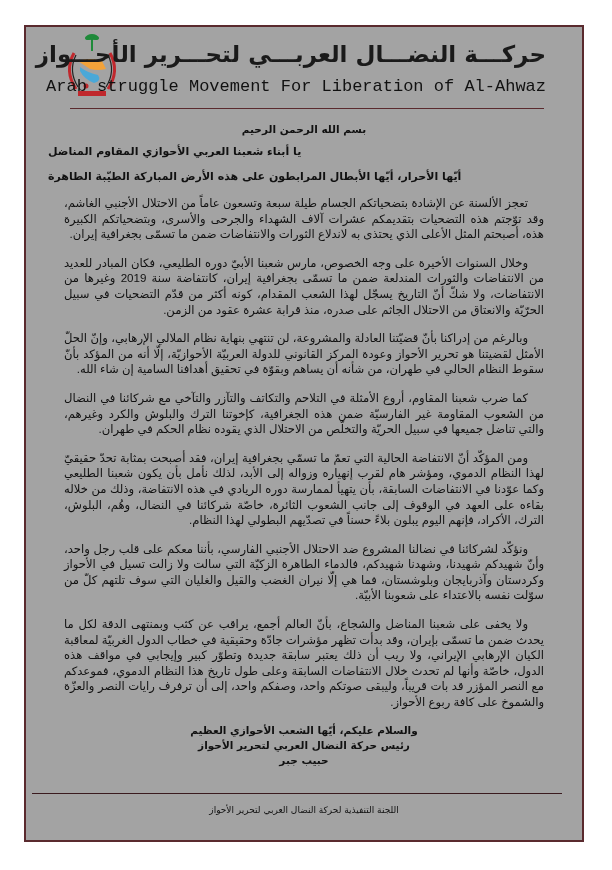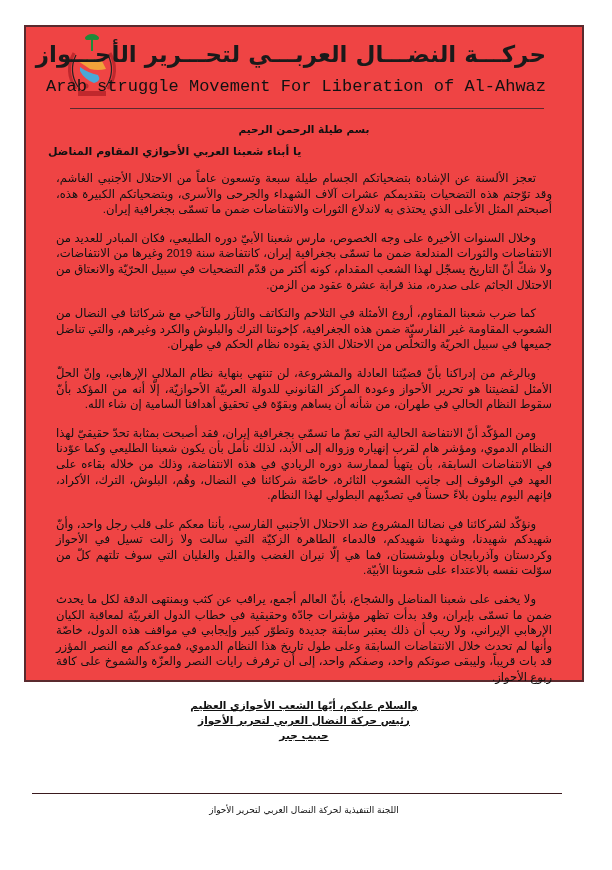--- a/index.html
+++ b/index.html
@@ -1,40 +1,40 @@
 <!DOCTYPE html>
 <html><head>
 <meta charset="utf-8">
 <style>
   html, body { margin: 0; padding: 0; background: #ffffff; }
   body { width: 612px; height: 870px; position: relative; overflow: hidden; font-family: "DejaVu Sans", "Liberation Sans", sans-serif; }
   .frame {
-    position: absolute; left: 24px; top: 25px; width: 560px; height: 657px;
-    border: 2px solid #5a2a2e; box-sizing: border-box; background: #ef4444;
+    position: absolute; left: 24px; top: 25px; width: 560px; height: 817px;
+    border: 2px solid #5a2a2e; box-sizing: border-box; background: #a3a3a3;
   }
   .header { position: absolute; left: 0; right: 0; top: 0; height: 70px; }
   .logo { position: absolute; left: 36px; top: 4px; width: 60px; height: 70px; }
   .title-ar {
     position: absolute; right: 36px; top: 14px; direction: rtl;
     font-family: "DejaVu Sans", sans-serif; font-weight: bold; font-size: 23px; color: #1a1a1a;
     letter-spacing: 0.5px;
   }
   .title-en {
     position: absolute; right: 36px; top: 50px;
     font-family: Liberation Mono, monospace; font-size: 17px; color: #111;
   }
   .hr-top { position: absolute; left: 44px; right: 38px; top: 81px; height: 1px; background: #5a2a2e; }
   .content { position: absolute; left: 22px; right: 22px; top: 88px; direction: rtl; color: #111; }
   .bism { text-align: center; font-weight: bold; font-size: 10.5px; margin: 8px 0 10px; }
   .salut { font-weight: bold; font-size: 11px; text-align: left; margin: 0 0 12px; padding-right: 36px; }
   .para {
     font-family: "Liberation Sans", "DejaVu Sans", sans-serif;
-    font-size: 11.6px; line-height: 15.6px; text-align: justify; margin: 0 8px 13px; text-indent: 16px;
+    font-size: 11.6px; line-height: 15.6px; text-align: justify; margin: 0 16px 13px; text-indent: 16px;
   }
-  .closing { text-align: center; font-weight: bold; font-size: 10.5px; line-height: 15px; margin-top: 0; text-decoration: underline; }
+  .closing { text-align: center; font-weight: bold; font-size: 10.5px; line-height: 15px; margin-top: 0; }
   .closing div { margin: 0; }
   .hr-bottom { position: absolute; left: 6px; right: 20px; top: 766px; height: 1px; background: #3a1a1e; }
   .footer-text {
     position: absolute; left: 0; right: 0; top: 778px; text-align: center; direction: rtl;
     font-size: 9px; color: #111;
   }
 </style>
 </head>
 <body>
 
@@ -62,27 +62,28 @@
         <rect x="16" y="60" width="28" height="5" fill="#c0282d"></rect>
       </svg>
     </div>
     <div class="title-ar">حركـــة النضـــال العربـــي لتحـــرير الأحـــواز</div>
     <div class="title-en">Arab struggle Movement For Liberation of Al-Ahwaz</div>
   </div>
 
   <div class="hr-top"></div>
 
   <div class="content">
-    <div class="bism">بسم طيلة الرحمن الرحيم</div>
+    <div class="bism">بسم الله الرحمن الرحيم</div>
     <div class="salut">يا أبناء شعبنا العربي الأحوازي المقاوم المناضل</div>
+    <div class="salut">أيّها الأحرار، أيّها الأبطال المرابطون على هذه الأرض المباركة الطيّبة الطاهرة</div>
 
     <p class="para">تعجز الألسنة عن الإشادة بتضحياتكم الجسام طيلة سبعة وتسعون عاماً من الاحتلال الأجنبي الغاشم، وقد توّجتم هذه التضحيات بتقديمكم عشرات آلاف الشهداء والجرحى والأسرى، وبتضحياتكم الكبيرة هذه، أصبحتم المثل الأعلى الذي يحتذى به لاندلاع الثورات والانتفاضات ضمن ما تسمّى بجغرافية إيران.</p>
     <p class="para">وخلال السنوات الأخيرة على وجه الخصوص، مارس شعبنا الأبيّ دوره الطليعي، فكان المبادر للعديد من الانتفاضات والثورات المندلعة ضمن ما تسمّى بجغرافية إيران، كانتفاضة سنة 2019 وغيرها من الانتفاضات، ولا شكّ أنّ التاريخ يسجّل لهذا الشعب المقدام، كونه أكثر من قدّم التضحيات في سبيل الحرّيّة والانعتاق من الاحتلال الجاثم على صدره، منذ قرابة عشرة عقود من الزمن.</p>
+    <p class="para">وبالرغم من إدراكنا بأنّ قضيّتنا العادلة والمشروعة، لن تنتهي بنهاية نظام الملالي الإرهابي، وإنّ الحلّ الأمثل لقضيتنا هو تحرير الأحواز وعودة المركز القانوني للدولة العربيّة الأحوازيّة، إلّا أنه من المؤكد بأنّ سقوط النظام الحالي في طهران، من شأنه أن يساهم وبقوّة في تحقيق أهدافنا السامية إن شاء الله.</p>
     <p class="para">كما ضرب شعبنا المقاوم، أروع الأمثلة في التلاحم والتكاتف والتآزر والتآخي مع شركائنا في النضال من الشعوب المقاومة غير الفارسيّة ضمن هذه الجغرافية، كإخوتنا الترك والبلوش والكرد وغيرهم، والتي تناضل جميعها في سبيل الحريّة والتخلّص من الاحتلال الذي يقوده نظام الحكم في طهران.</p>
-    <p class="para">وبالرغم من إدراكنا بأنّ قضيّتنا العادلة والمشروعة، لن تنتهي بنهاية نظام الملالي الإرهابي، وإنّ الحلّ الأمثل لقضيتنا هو تحرير الأحواز وعودة المركز القانوني للدولة العربيّة الأحوازيّة، إلّا أنه من المؤكد بأنّ سقوط النظام الحالي في طهران، من شأنه أن يساهم وبقوّة في تحقيق أهدافنا السامية إن شاء الله.</p>
     <p class="para">ومن المؤكّد أنّ الانتفاضة الحالية التي تعمّ ما تسمّي بجغرافية إيران، فقد أصبحت بمثابة تحدّ حقيقيّ لهذا النظام الدموي، ومؤشر هام لقرب إنهياره وزواله إلى الأبد، لذلك نأمل بأن يكون شعبنا الطليعي وكما عوّدنا في الانتفاضات السابقة، بأن يتهيأ لممارسة دوره الريادي في هذه الانتفاضة، وذلك من خلاله بقاءه على العهد في الوقوف إلى جانب الشعوب الثائرة، خاصّة شركائنا في النضال، وهُم، البلوش، الترك، الأكراد، فإنهم اليوم يبلون بلاءً حسناً في تصدّيهم البطولي لهذا النظام.</p>
     <p class="para">ونؤكّد لشركائنا في نضالنا المشروع ضد الاحتلال الأجنبي الفارسي، بأننا معكم على قلب رجل واحد، وأنّ شهيدكم شهيدنا، وشهدنا شهيدكم، فالدماء الطاهرة الزكيّة التي سالت ولا زالت تسيل في الأحواز وكردستان وآذربايجان وبلوشستان، فما هي إلّا نيران الغضب والقيل والغليان التي سوف تلتهم كلّ من سوّلت نفسه بالاعتداء على شعوبنا الأبيّة.</p>
     <p class="para">ولا يخفى على شعبنا المناضل والشجاع، بأنّ العالم أجمع، يراقب عن كثب وبمنتهى الدقة لكل ما يحدث ضمن ما تسمّى بإيران، وقد بدأت تظهر مؤشرات جادّة وحقيقية في خطاب الدول الغربيّة لمعاقبة الكيان الإرهابي الإيراني، ولا ريب أن ذلك يعتبر سابقة جديدة وتطوّر كبير وإيجابي في مواقف هذه الدول، خاصّة وأنها لم تحدث خلال الانتفاضات السابقة وعلى طول تاريخ هذا النظام الدموي، فموعدكم مع النصر المؤزر قد بات قريباً، وليبقى صوتكم واحد، وصفكم واحد، إلى أن ترفرف رايات النصر والعزّة والشموخ على كافة ربوع الأحواز.</p>
 
     <div class="closing">
       <div>والسلام عليكم، أيّها الشعب الأحوازي العظيم</div>
       <div>رئيس حركة النضال العربي لتحرير الأحواز</div>
       <div>حبيب جبر</div>
     </div>
   </div>

